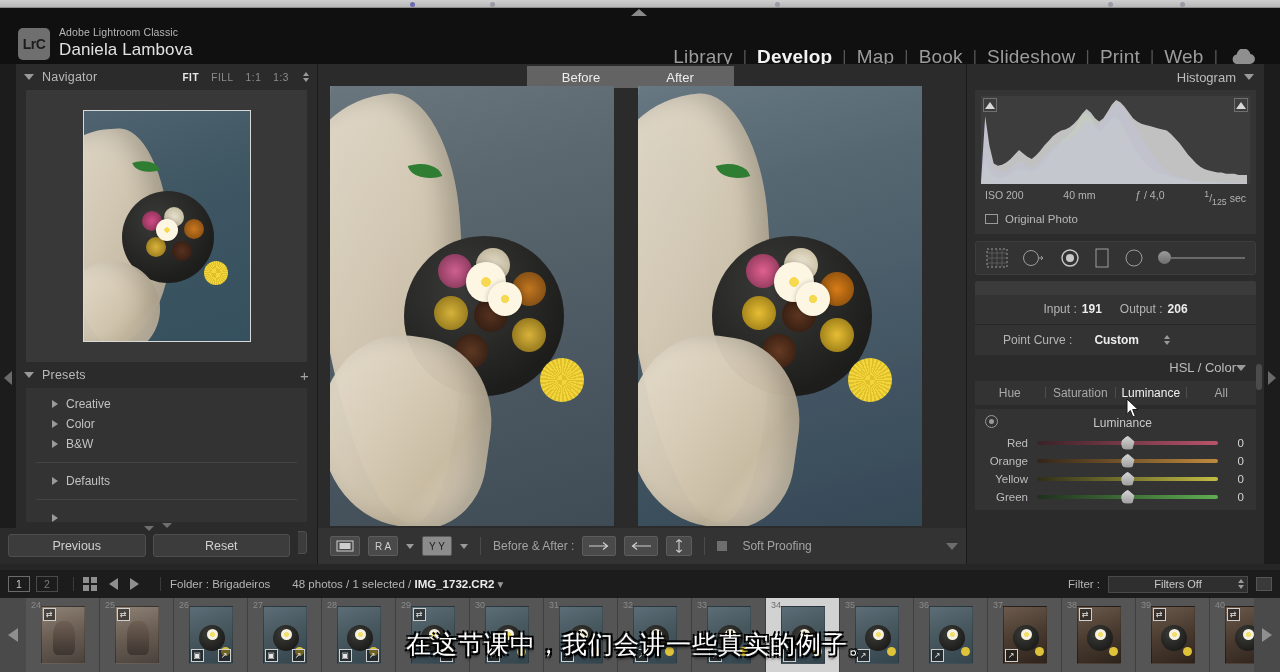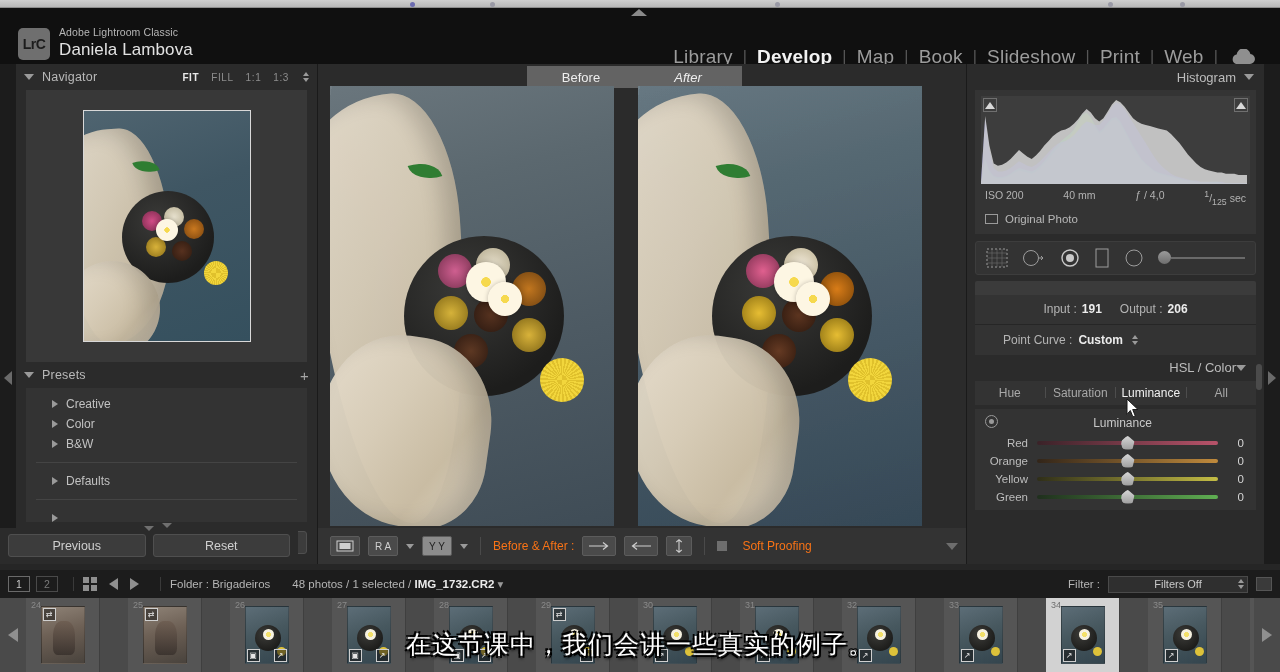--- a/index.html
+++ b/index.html
@@ -126,21 +126,21 @@
   .center {
     position: absolute; left: 318px; top: 64px; width: 652px; height: 500px; background: #2b2b2b;
   }
   .ba-labels { position: absolute; top: 0; left: 0; width: 652px; height: 26px; }
   .ba-tag {
     position: absolute; top: 2px; height: 22px; width: 108px;
     background: #636363; color: #eee; font-size: 13px;
     display: flex; align-items: center; justify-content: center;
   }
   .ba-tag.before { left: 209px; }
-  .ba-tag.after  { left: 316px; font-style: italic; }
+  .ba-tag.after  { left: 308px; }
   .img-area { position: absolute; top: 22px; left: 12px; width: 628px; height: 456px; display: flex; gap: 24px; }
   .photo {
     width: 284px; height: 440px; position: relative; overflow: hidden;
     background: #56656d;
   }
   .photo .bgwood {
     position: absolute; inset: 0;
     background:
       linear-gradient(100deg, rgba(255,255,255,.05) 0 2px, transparent 2px 14px),
       linear-gradient(165deg,#6a767d 0%,#5b686f 25%,#4d5a63 60%,#3f4c56 100%);
@@ -180,21 +180,21 @@
     background: #333333; display: flex; align-items: center; padding: 0 12px; gap: 8px;
   }
   .tb-btn {
     height: 20px; min-width: 26px; background: #4a4a4a; border: 1px solid #5c5c5c;
     border-radius: 2px; display: flex; align-items: center; justify-content: center;
     color: #cfcfcf; font-size: 10px; cursor: pointer;
   }
   .tb-btn.on { background: #8c8c8c; color: #222; }
   .tb-caret { width:0;height:0;border-left:4px solid transparent;border-right:4px solid transparent;border-top:5px solid #9a9a9a; }
   .tb-sep { width: 1px; height: 18px; background: #4a4a4a; margin: 0 4px; }
-  .tb-label { font-size: 12px; color: #f97316; }
+  .tb-label { font-size: 12px; color: #a3a3a3; }
   .softproof-box { width: 10px; height: 10px; background: #6e6e6e; margin-right: 7px; }
   .tb-right-caret {
     margin-left: auto; width:0;height:0;border-left:6px solid transparent;
     border-right:6px solid transparent;border-top:7px solid #6d6d6d;
   }
 
   
   .hist-head { height: 26px; display: flex; align-items: center; justify-content: flex-end; padding: 0 10px; font-size: 13px; color: #bcbcbc; }
   .hist-head .tri { margin-right: 0; margin-left: 8px; }
   .hist-box { margin: 0 8px; background: #343434; padding: 6px; }
@@ -204,21 +204,21 @@
   .exif { display: flex; justify-content: space-between; font-size: 10.5px; color: #b3b3b3; padding: 5px 4px 2px; }
   .origphoto { display: flex; align-items: center; gap: 7px; font-size: 11.5px; color: #b8b8b8; padding: 4px 4px 3px; }
   .op-box { width: 13px; height: 10px; border: 1px solid #9a9a9a; }
 
   .tools { margin: 7px 8px 0; height: 34px; background: #333333; border: 1px solid #3d3d3d; border-radius: 3px; display: flex; align-items: center; padding: 0 10px; gap: 14px; }
   .tool { cursor: pointer; display: flex; align-items: center; }
 
   .curve-strip { margin: 6px 8px 0; height: 14px; background: #3b3b3b; border-radius: 2px 2px 0 0; }
   .io-row { margin: 0 8px; height: 30px; background: #333333; display: flex; align-items: center; justify-content: center; gap: 18px; font-size: 12px; color: #b4b4b4; border-bottom: 1px solid #262626; }
   .io-row b { color: #ececec; font-weight: bold; margin-left: 5px; }
-  .pc-row { margin: 0 8px; height: 30px; background: #333333; display: flex; align-items: center; padding-left: 28px; gap: 6px; font-size: 12px; color: #b4b4b4; }
+  .pc-row { margin: 0 8px; height: 30px; background: #333333; display: flex; align-items: center; padding-left: 28px; gap: 22px; font-size: 12px; color: #b4b4b4; }
   .pc-row b { color: #ececec; }
   .mini-step { display:flex; flex-direction:column; gap:2px; margin-left:3px; }
   .mini-step i { width:0;height:0;border-left:3px solid transparent;border-right:3px solid transparent; }
   .mini-step i.u { border-bottom:4px solid #9a9a9a; }
   .mini-step i.d { border-top:4px solid #9a9a9a; }
 
   .hsl-head { height: 26px; display: flex; align-items: center; justify-content: flex-end; padding: 0 10px; font-size: 13px; color: #bcbcbc; }
   .hsl-tabs { margin: 0 8px; height: 24px; background: #333333; display: flex; align-items: center; font-size: 12px; color: #a8a8a8; }
   .hsl-tabs .tab { flex: 1; text-align: center; cursor: pointer; }
   .hsl-tabs .tab.active { color: #f0f0f0; }
@@ -694,21 +694,21 @@
           </span>
       </span>
       <span class="filt-toggle"></span>
     </div>
   </div>
 
   <div class="filmstrip">
     <div class="fs-nav">
       <span class="arr l" style="margin:0;border-top-width:7px;border-bottom-width:7px;border-right-width:10px;"></span>
     </div>
-    <div id="thumbs" style="display:flex;flex:1;overflow:hidden;gap:28px;">
+    <div id="thumbs" style="display:flex;flex:1;overflow:hidden;">
         <div class="thumb-cell">
           <span class="thumb-idx">24</span>
           <div class="thumb" style="background: linear-gradient(165deg, rgb(142, 130, 118) 0%, rgb(109, 96, 85) 45%, rgb(73, 67, 61) 100%);">
             <div style="position: absolute; left: 11px; top: 14px; width: 22px; height: 34px; border-radius: 40% 40% 20% 20%; background: linear-gradient(rgb(111, 95, 83), rgb(61, 53, 48));"></div>
             <span class="badge tl">⇄</span>
           </div>
         </div>
         <div class="thumb-cell">
           <span class="thumb-idx">25</span>
           <div class="thumb" style="background: linear-gradient(165deg, rgb(142, 130, 118) 0%, rgb(109, 96, 85) 45%, rgb(73, 67, 61) 100%);">

